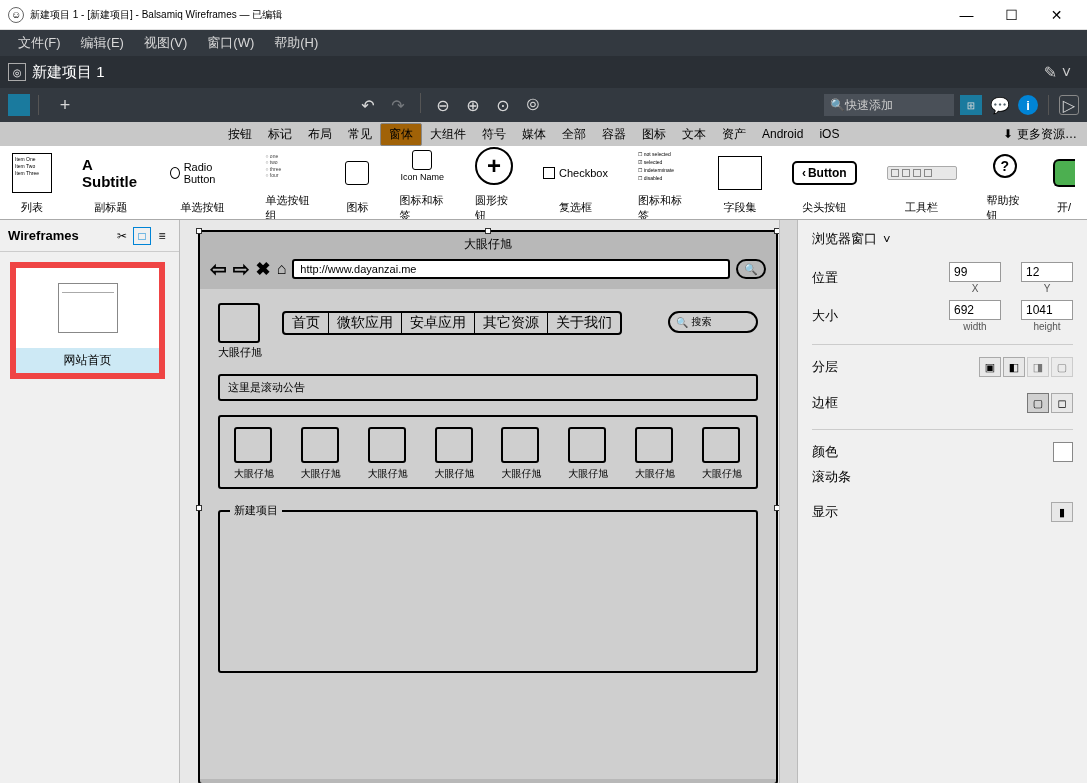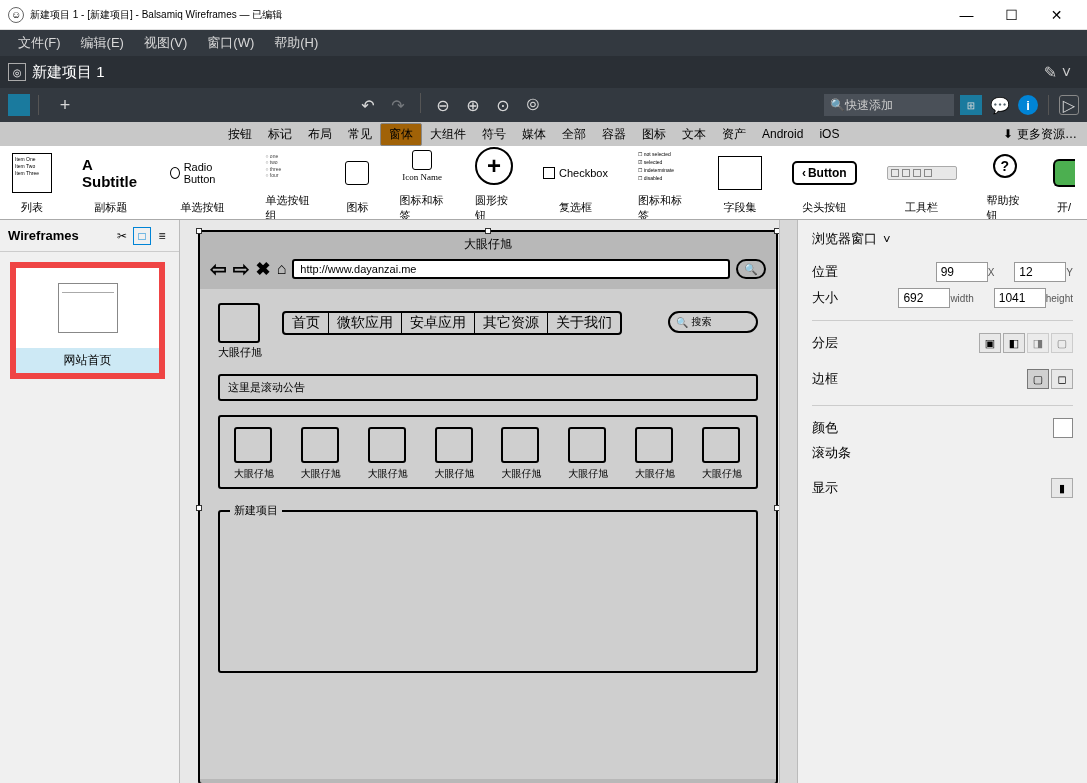--- a/index.html
+++ b/index.html
@@ -48,21 +48,21 @@
 .comp-item { display: flex; flex-direction: column; align-items: center; gap: 4px; font-size: 11px; }
 .comp-preview { height: 46px; display: flex; align-items: center; justify-content: center; }
 .comp-list-preview { width: 40px; height: 40px; border: 1px solid #000; font-size: 5px; padding: 2px; line-height: 1.4; }
 .comp-subtitle { font-weight: bold; font-size: 15px; }
 .comp-radio { display: flex; align-items: center; gap: 4px; font-size: 11px; }
 .comp-radio-circle { width: 12px; height: 12px; border: 1.5px solid #000; border-radius: 50%; }
 .comp-textlines { font-size: 5px; color: #444; line-height: 1.3; width: 50px; }
 .comp-square { width: 24px; height: 24px; border: 1.5px solid #000; border-radius: 3px; }
 .comp-iconname { display: flex; flex-direction: column; align-items: center; }
 .comp-iconname-box { width: 20px; height: 20px; border: 1.5px solid #000; border-radius: 3px; }
-.comp-iconname-lbl { font-size: 9px; margin-top: 2px; font-family: Liberation Serif, serif; }
+.comp-iconname-lbl { font-size: 9px; margin-top: 2px; }
 .comp-circle-plus { width: 38px; height: 38px; border: 2px solid #000; border-radius: 50%; display: flex; align-items: center; justify-content: center; font-size: 24px; font-weight: bold; }
 .comp-checkbox { display: flex; align-items: center; gap: 4px; font-size: 11px; }
 .comp-cb-box { width: 12px; height: 12px; border: 1.5px solid #000; }
 .comp-checklines { font-size: 5px; line-height: 1.6; width: 50px; }
 .comp-textarea { width: 44px; height: 34px; border: 1px solid #000; }
 .comp-arrow-btn { border: 2px solid #000; border-radius: 5px; padding: 3px 8px; font-weight: bold; font-size: 12px; display: flex; align-items: center; gap: 2px; }
 .comp-toolbar-preview { width: 70px; height: 14px; background: #e8e8e8; border: 1px solid #aaa; border-radius: 2px; display: flex; align-items: center; gap: 3px; padding: 0 3px; }
 .comp-toolbar-preview span { width: 8px; height: 8px; border: 1px solid #888; }
 .comp-help { width: 24px; height: 24px; border: 2px solid #000; border-radius: 50%; display: flex; align-items: center; justify-content: center; font-weight: bold; font-size: 14px; }
 .comp-toggle { width: 22px; height: 28px; background: #4caf50; border-radius: 6px 0 0 6px; border: 2px solid #000; border-right: none; }
@@ -112,21 +112,21 @@
 .grid-label { font-size: 10px; margin-top: 4px; }
 .recommend { border: 2px solid #000; border-radius: 3px; padding: 6px 10px; height: 170px; position: relative; }
 .recommend legend { font-size: 11px; padding: 0 4px; }
 
 
 .right-panel { width: 290px; background: #f0f0f0; border-left: 1px solid #bbb; padding: 10px 14px; font-size: 12px; }
 .rp-title { font-size: 13px; font-weight: 500; margin-bottom: 14px; display: flex; align-items: center; gap: 6px; }
 .rp-row { display: flex; align-items: center; margin-bottom: 4px; }
 .rp-label { width: 60px; font-size: 13px; }
 .rp-inputs { display: flex; gap: 20px; margin-left: auto; }
-.rp-input-group { display: flex; flex-direction: row; align-items: center; }
+.rp-input-group { display: flex; flex-direction: column; align-items: center; }
 .rp-input { width: 52px; height: 20px; border: 1px solid #999; background: #fff; text-align: left; padding: 0 4px; font-size: 12px; }
 .rp-sublabel { font-size: 10px; color: #555; margin-top: 1px; }
 .rp-divider { height: 1px; background: #ccc; margin: 12px 0; }
 .rp-row-simple { display: flex; align-items: center; margin-bottom: 16px; }
 .rp-btns { display: flex; gap: 2px; margin-left: auto; }
 .rp-btn { width: 22px; height: 20px; border: 1px solid #aaa; background: #e8e8e8; display: flex; align-items: center; justify-content: center; font-size: 11px; }
 .rp-btn.active { background: #d0d0d0; border-color: #777; }
 .rp-colorbox { width: 20px; height: 20px; border: 1px solid #888; background: #fff; margin-left: auto; }
 .rp-text-row { margin-bottom: 16px; font-size: 13px; }
 </style>

